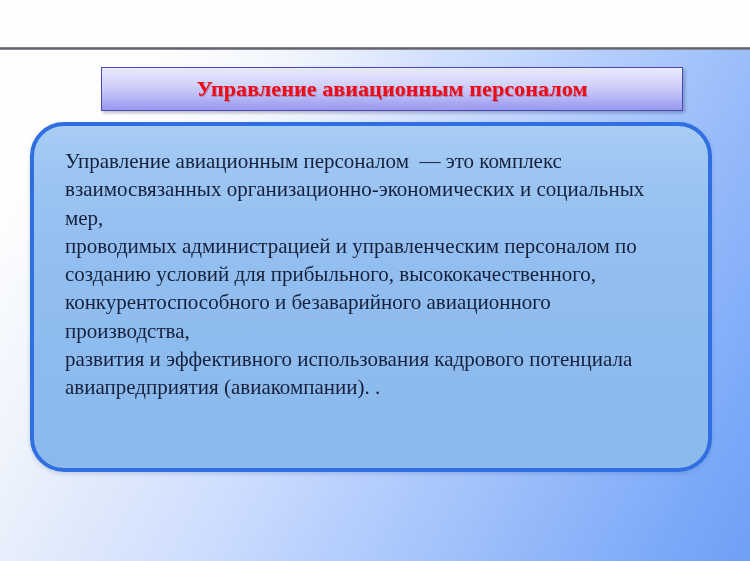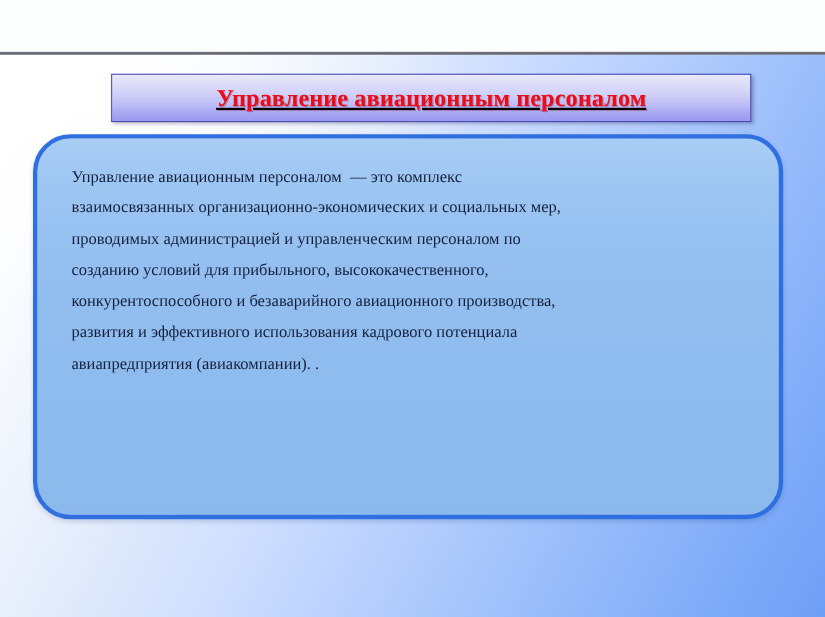--- a/index.html
+++ b/index.html
@@ -96,21 +96,20 @@
         #e9e9fb 0%,
         #dcdcfa 22%,
         #cfcff8 44%,
         #b9b9f6 68%,
         #a5a5f2 86%,
         #9a9aef 100%);
     box-shadow: 2px 2px 3px rgba(40,40,80,0.30);
     display: flex;
     align-items: center;
     justify-content: center;
-    text-decoration: underline;
   }
 
   .title-text {
     font-family: "Liberation Serif", "DejaVu Serif", serif;
     font-weight: bold;
     font-size: 22px;
     line-height: 1;
     color: #ee0a16;
     letter-spacing: 0.1px;
     white-space: nowrap;
@@ -136,21 +135,21 @@
     box-shadow: 0 2px 4px rgba(40,70,130,0.18);
     overflow: hidden;
   }
 
   .content-text {
     position: absolute;
     left: 31px;
     top: 21px;
     width: 610px;
     font-family: "Liberation Serif", "DejaVu Serif", serif;
-    font-size: 15px;
+    font-size: 21px;
     line-height: 28.3px;
     color: #15213c;
     text-align: left;
     white-space: pre-wrap;
   }
 </style>
 </head>
 <body>
 
 <div class="slide">

